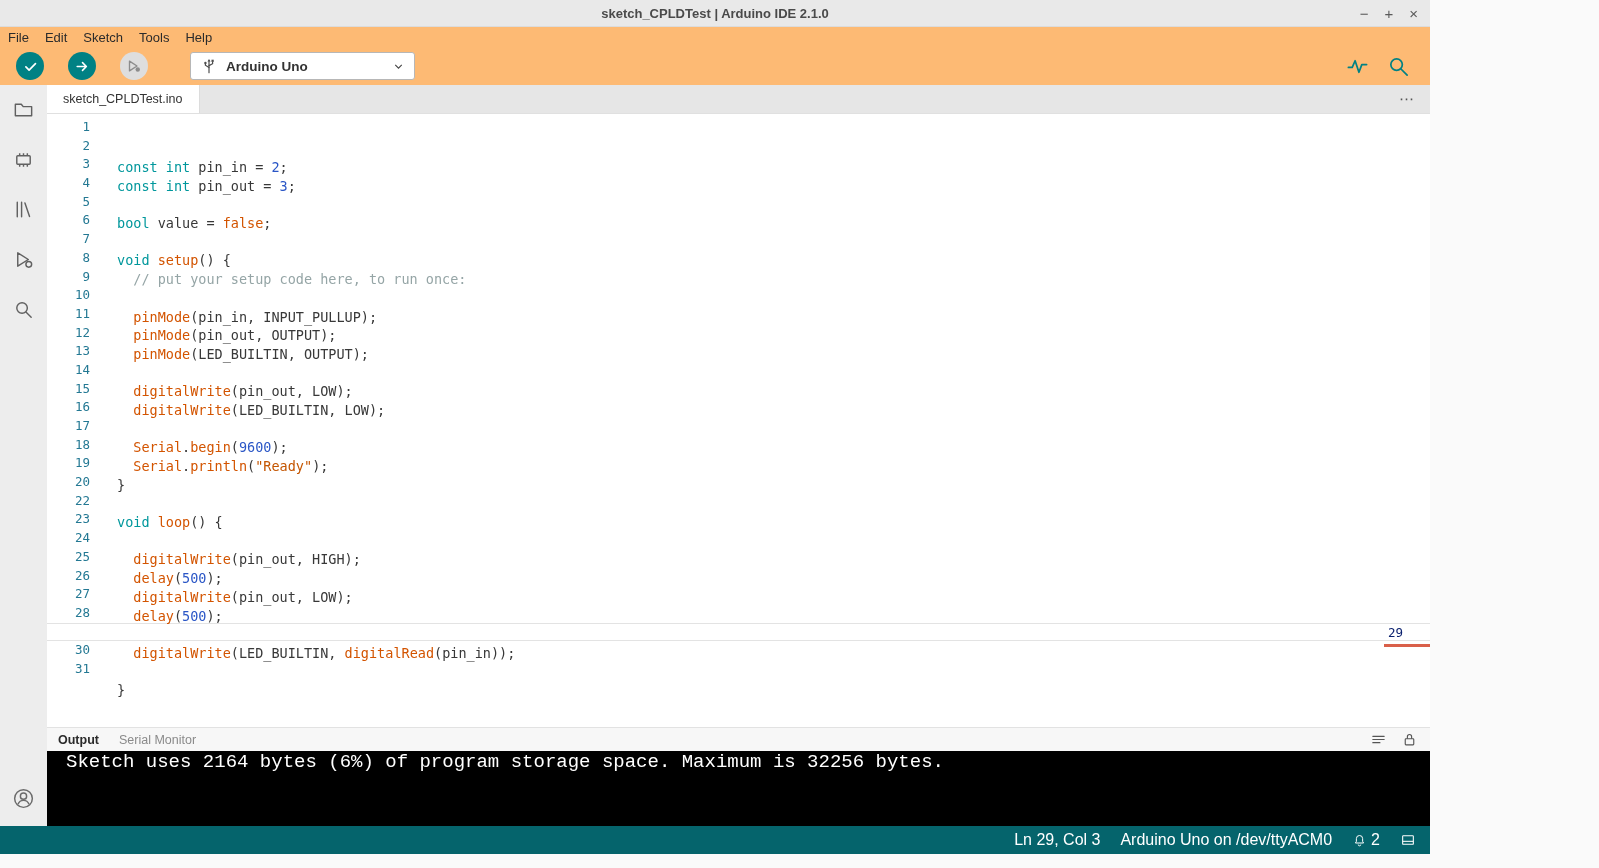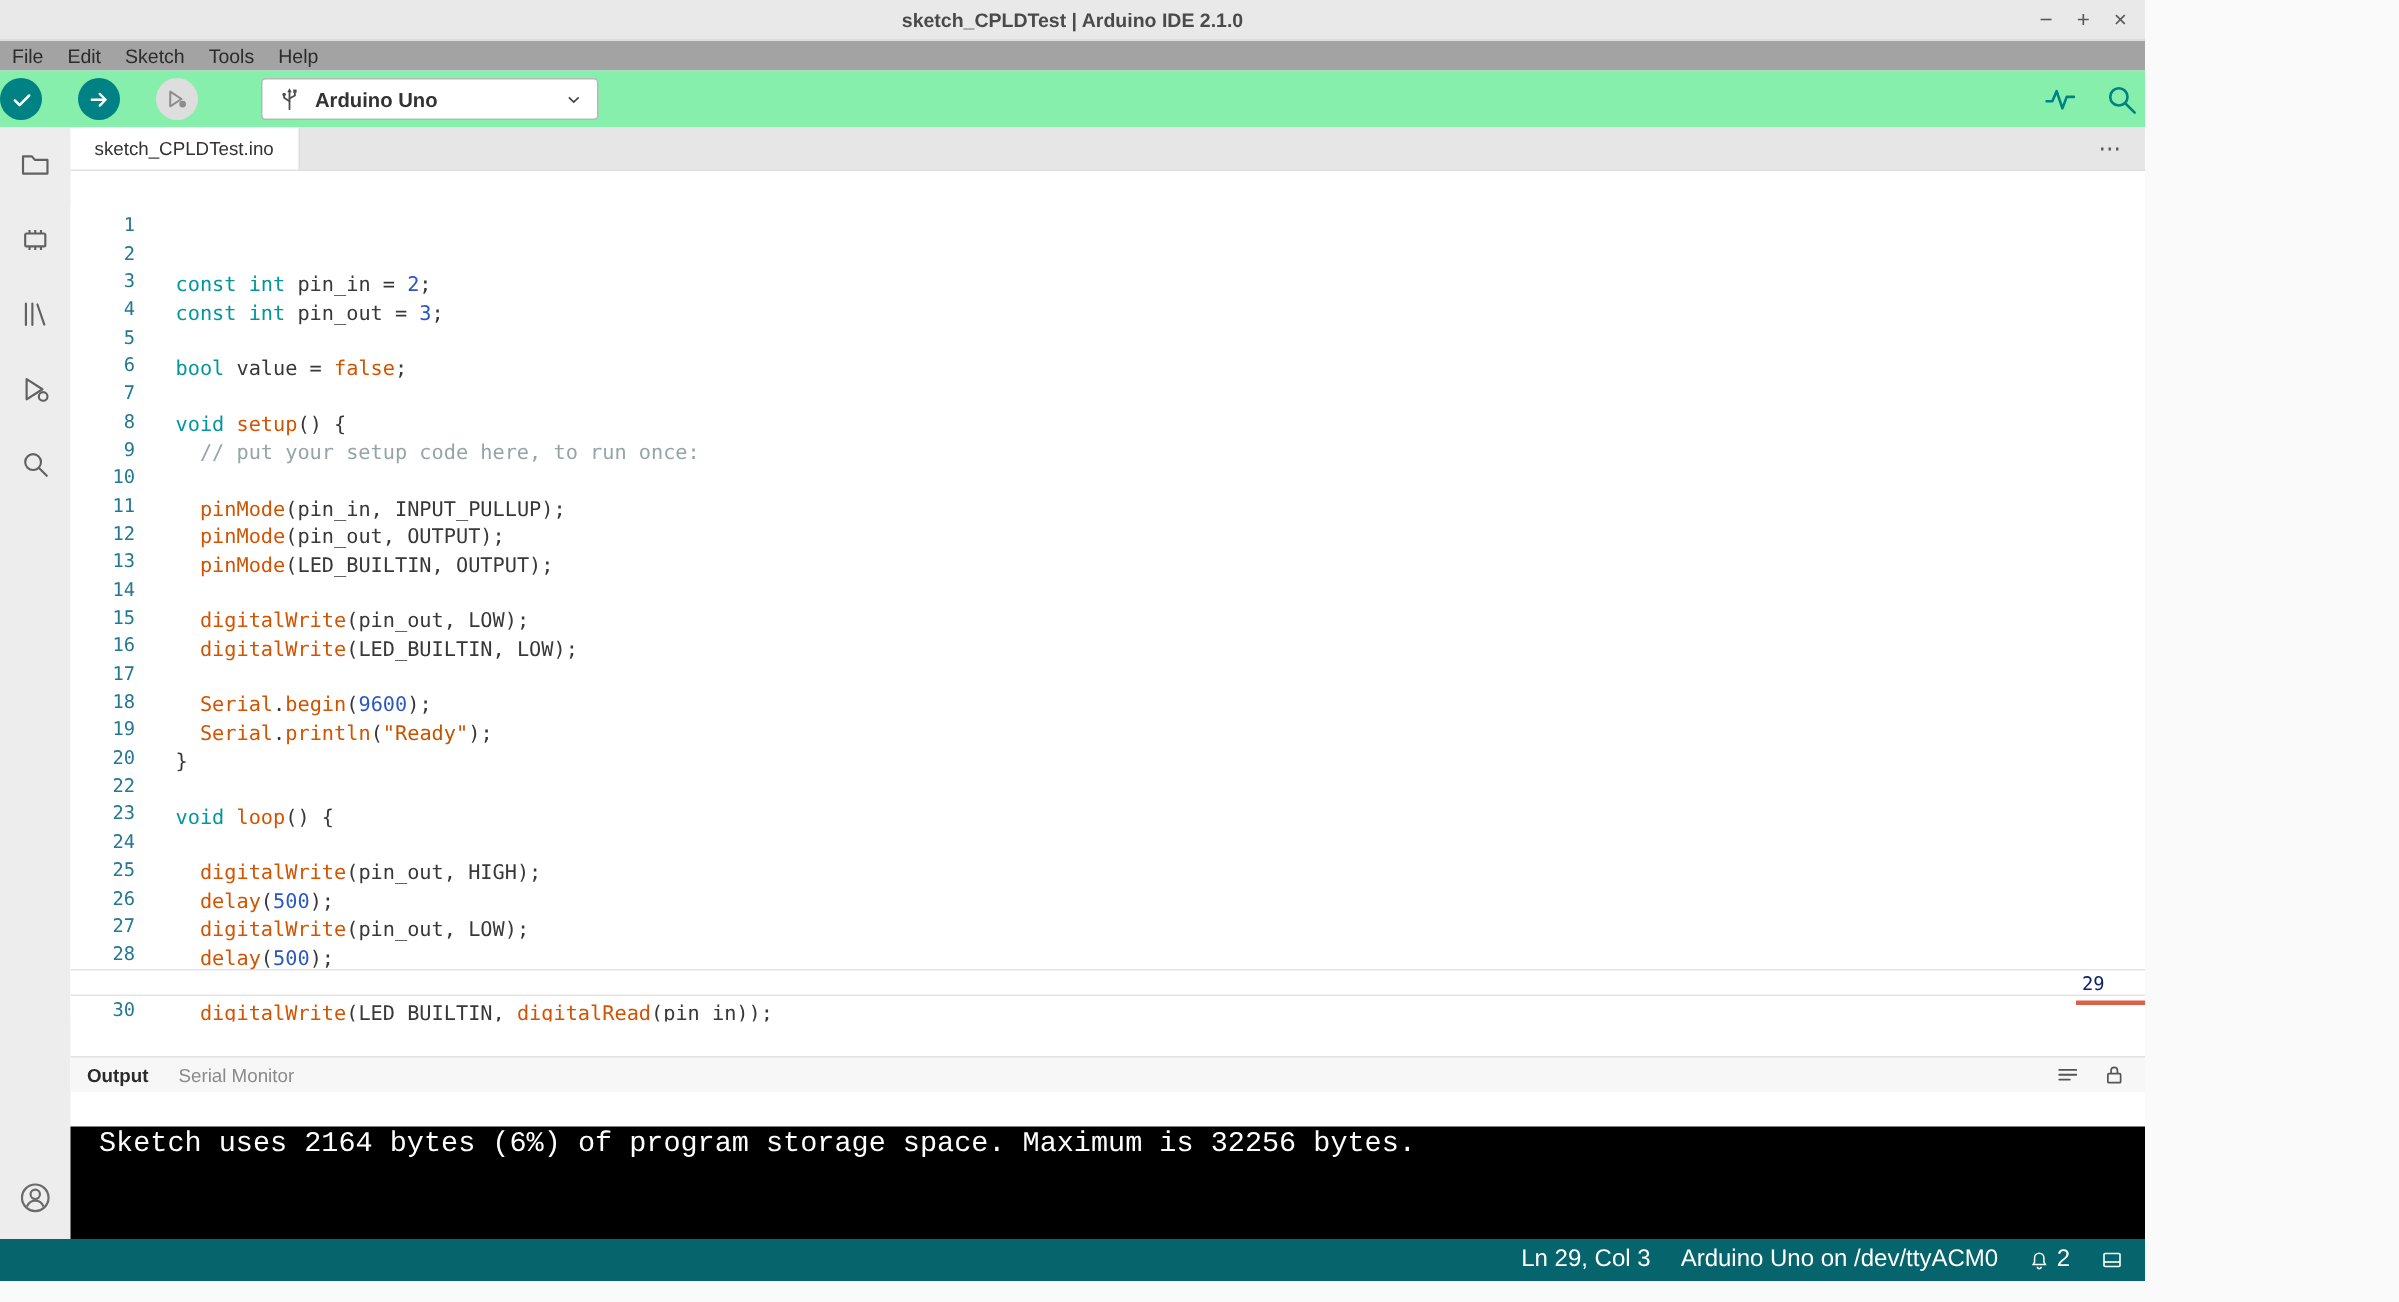--- a/index.html
+++ b/index.html
@@ -8,41 +8,41 @@
   .app { width:1430px; height:868px; display:flex; flex-direction:column; background:#fff; }
 
   
   .titlebar { height:27px; background:#e9e9e9; border-bottom:1px solid #dcdcdc;
               display:flex; align-items:center; justify-content:center; position:relative; flex:0 0 27px; }
   .title-text { font-size:13px; font-weight:bold; color:#4a4a4a; }
   .win-controls { position:absolute; right:12px; top:0; height:100%; display:flex; gap:16px; align-items:center; }
   .win-btn { font-size:15px; color:#5a5a5a; line-height:1; cursor:default; }
 
   
-  .menubar { height:20px; background:#a3a3a3; display:flex; align-items:center; flex:0 0 20px; }
+  .menubar { height:20px; background:#fdba74; display:flex; align-items:center; flex:0 0 20px; }
   .menu-item { font-size:13px; color:#2b2b2b; padding:0 8px; }
 
   
-  .toolbar { height:38px; background:#86efac; display:flex; align-items:center; padding:0 0; gap:24px; flex:0 0 38px; }
+  .toolbar { height:38px; background:#fdba74; display:flex; align-items:center; padding:0 16px; gap:24px; flex:0 0 38px; }
   .tool-btn { width:28px; height:28px; border-radius:50%; display:flex; align-items:center; justify-content:center; }
   .tool-btn.primary { background:var(--accent,#008184); }
   .tool-btn.disabled { background:#dedede; }
   .board-select { margin-left:18px; width:225px; height:28px; background:#fff; border:1px solid #b7b7b7;
                   border-radius:3px; display:flex; align-items:center; padding:0 9px; gap:8px; }
   .board-name { font-size:13.5px; font-weight:bold; color:#333; flex:1; }
   .toolbar-right { margin-left:auto; display:flex; gap:18px; align-items:center; padding-right:4px; }
 
   
   .main { flex:1 1 auto; display:flex; min-height:0; }
   .sidebar { width:47px; background:#ededed; display:flex; flex-direction:column; align-items:center;
              padding-top:6px; padding-bottom:10px; gap:14px; flex:0 0 47px; }
   .sidebar-icon { width:36px; height:36px; display:flex; align-items:center; justify-content:center; border-radius:4px; }
   .sidebar-spacer { flex:1; }
 
-  .content { flex:1; display:flex; flex-direction:column; min-width:0;gap:23px; }
+  .content { flex:1; display:flex; flex-direction:column; min-width:0; }
 
   
   .tabbar { height:29px; background:#e6e6e6; border-bottom:1px solid #e0e0e0; display:flex; align-items:stretch; flex:0 0 29px; }
   .tab { background:#fff; padding:0 16px; display:flex; align-items:center; font-size:12.5px; color:#333;
          border-right:1px solid #dcdcdc; }
   .tab-overflow { margin-left:auto; padding:0 16px; display:flex; align-items:center; color:#555; font-size:15px; }
 
   
   .editor { flex:1 1 auto; background:#fff; position:relative; overflow:hidden; padding-top:4px;
             font-family:"DejaVu Sans Mono", monospace; font-size:13.5px; }

